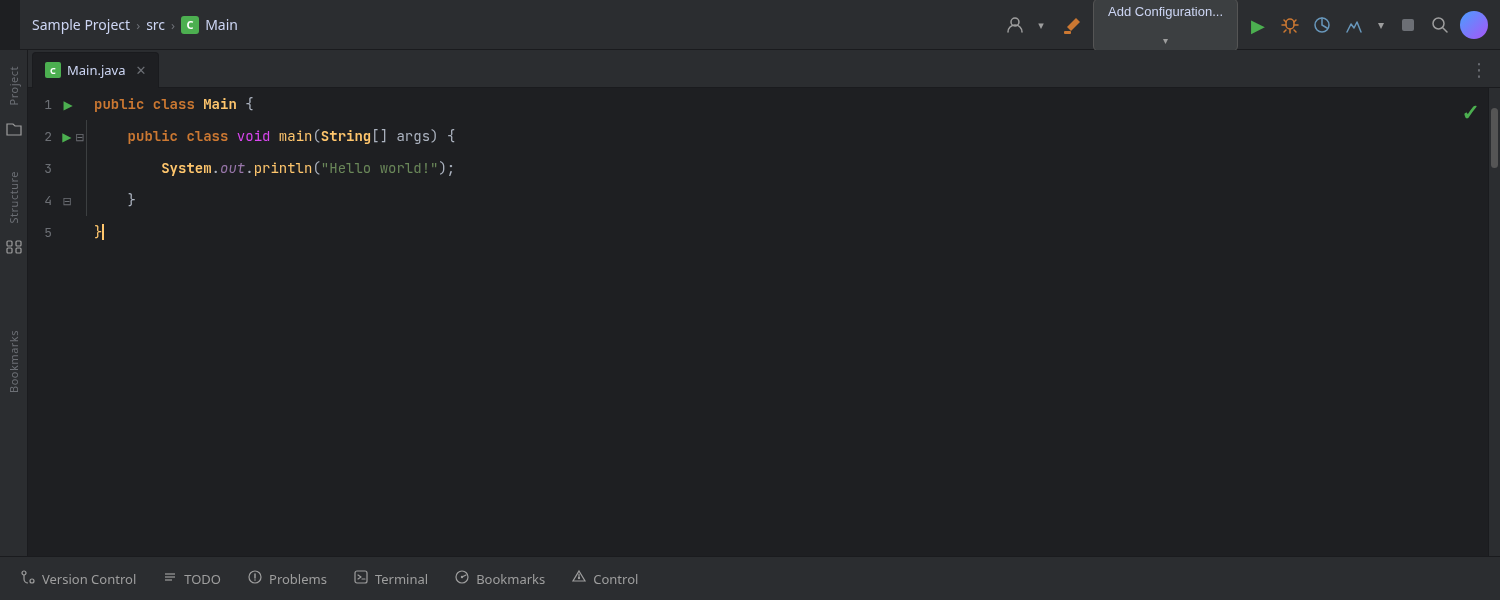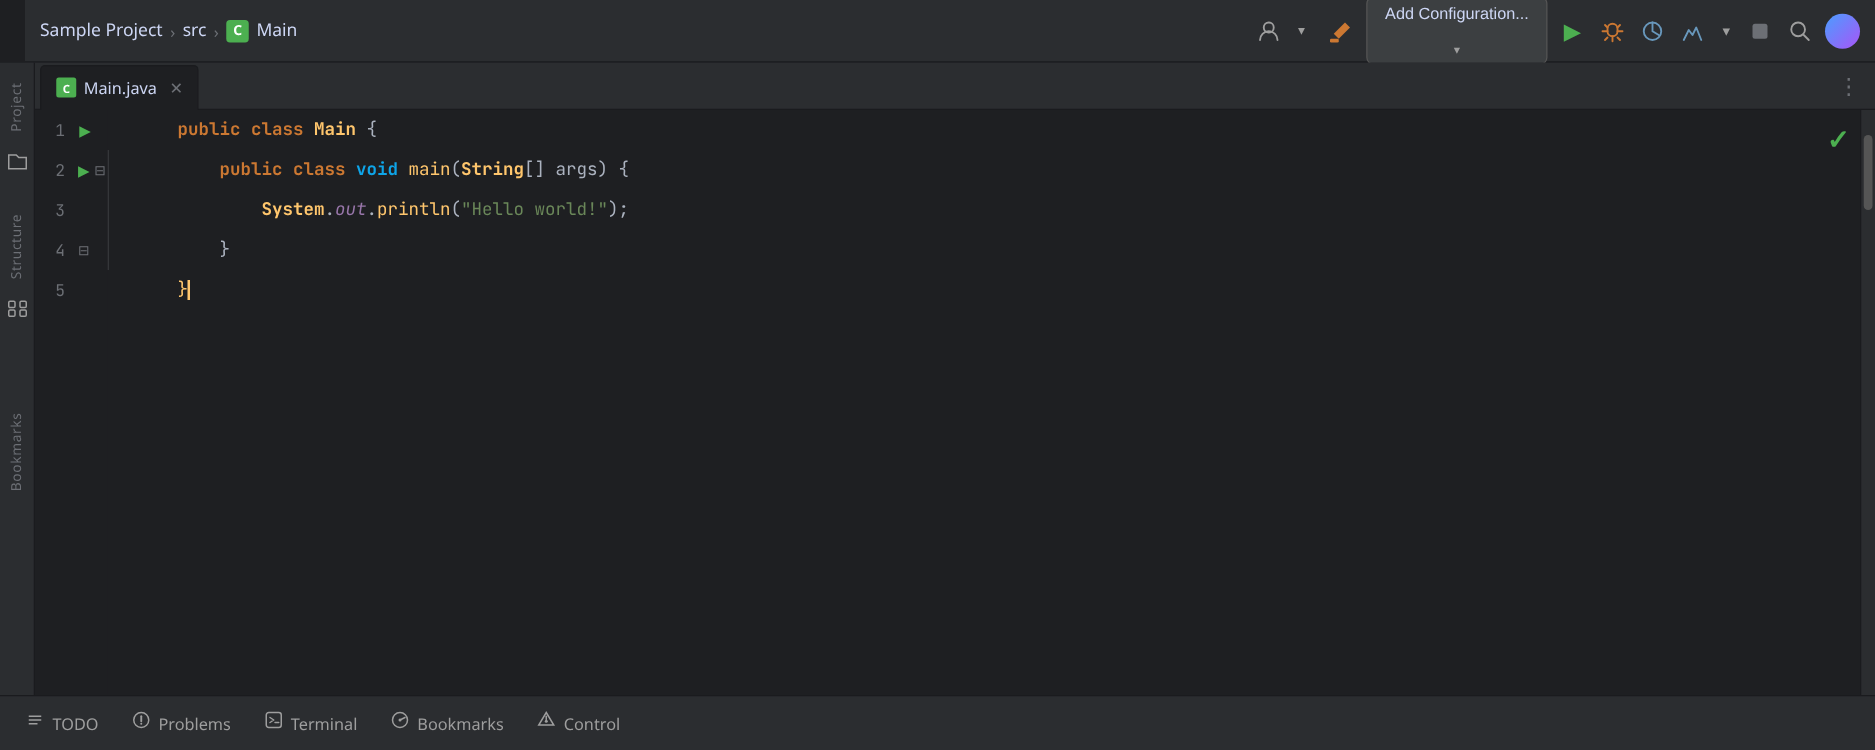--- a/index.html
+++ b/index.html
@@ -250,26 +250,25 @@
     }
     .code-line {
       height: 32px;
       display: flex;
       align-items: center;
       font-family: 'JetBrains Mono', 'Consolas', 'Courier New', monospace;
       font-size: 14px;
       white-space: pre;
       padding-left: 8px;
       color: #abb2bf;
-      margin-left: 48px;
     }
 
     
     .kw { color: #cc7832; font-weight: bold; }
-    .kw-blue { color: #0ea5e9; font-weight: bold; }
+    .kw-blue { color: #d946ef; font-weight: normal; }
     .cn { color: #ffc66d; font-weight: bold; }
     .fn { color: #ffc66d; }
     .fn-green { color: #6a8759; }
     .str { color: #6a8759; }
     .punc { color: #abb2bf; }
     .it { font-style: italic; color: #9876aa; }
 
     
     .right-scrollbar {
       width: 12px;
@@ -523,20 +522,30 @@
           <div class="scrollbar-thumb"></div>
         </div>
       </div>
 
     </div>
   </div>
 </div>
 
 <div class="bottom-bar">
 
+  <div class="bottom-tab">
+    <span class="bottom-tab-icon">
+      <svg width="16" height="16" viewBox="0 0 16 16" fill="none">
+        <circle cx="4" cy="4" r="2" stroke="#9e9e9e" stroke-width="1.2"></circle>
+        <circle cx="12" cy="12" r="2" stroke="#9e9e9e" stroke-width="1.2"></circle>
+        <path d="M4 6v4a4 4 0 004 4" stroke="#9e9e9e" stroke-width="1.2"></path>
+      </svg>
+    </span>
+    <span>Version Control</span>
+  </div>
 
   <div class="bottom-tab">
     <span class="bottom-tab-icon">
       <svg width="16" height="16" viewBox="0 0 16 16" fill="none">
         <line x1="3" y1="5" x2="13" y2="5" stroke="#9e9e9e" stroke-width="1.2"></line>
         <line x1="3" y1="8" x2="13" y2="8" stroke="#9e9e9e" stroke-width="1.2"></line>
         <line x1="3" y1="11" x2="10" y2="11" stroke="#9e9e9e" stroke-width="1.2"></line>
       </svg>
     </span>
     <span>TODO</span>

